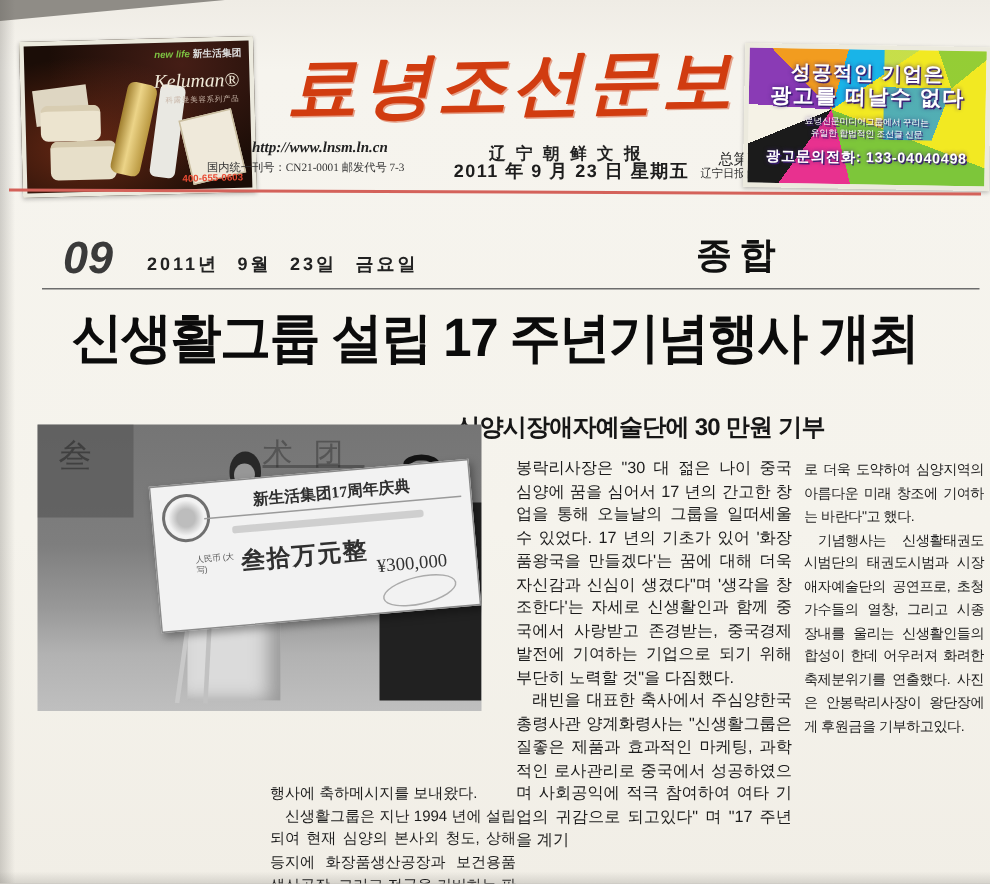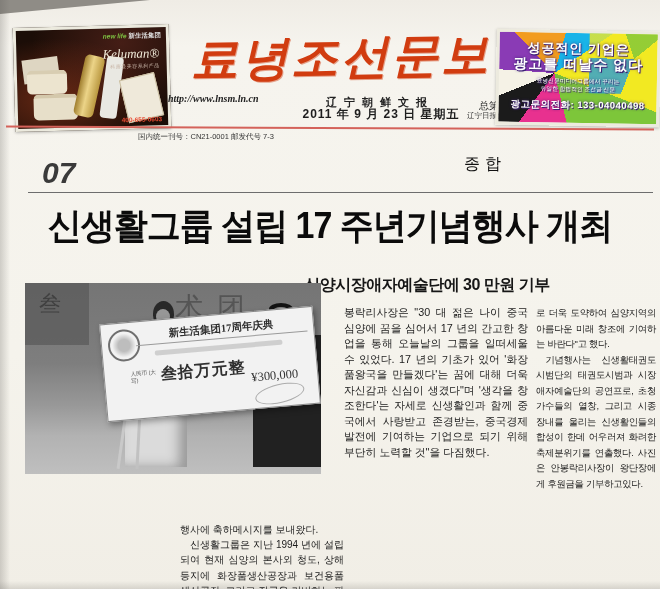--- a/index.html
+++ b/index.html
@@ -15,21 +15,21 @@
   .mast-title{position:absolute;left:178px;top:24px;width:326px;text-align:center;
     font-family:"DejaVu Serif","Liberation Serif",serif;font-weight:bold;font-style:italic;
     font-size:47px;line-height:66px;color:#d13c10;letter-spacing:3px;transform:rotate(-1deg);
     text-shadow:1px 1px 0 rgba(209,60,16,.45);}
   .mast-cn{position:absolute;left:288px;top:95px;width:184px;text-align:center;
     font-family:"Liberation Serif",serif;font-size:11px;font-weight:bold;letter-spacing:7px;color:#222;}
   .mast-date{position:absolute;left:281px;top:106px;width:200px;text-align:center;
     font-family:Liberation Sans, sans-serif;font-size:12px;font-weight:bold;color:#1d1d1d;letter-spacing:1px;}
   .mast-web{position:absolute;left:168px;top:93px;font-size:10px;font-weight:bold;font-style:italic;
     font-family:"Liberation Serif",serif;color:#222;}
-  .mast-reg{position:absolute;left:138px;top:132px;font-size:7.5px;color:#333;font-family:Liberation Sans, sans-serif;}
+  .mast-reg{position:absolute;left:138px;top:107px;font-size:7.5px;color:#333;font-family:Liberation Serif, serif;}
   .mast-issue{position:absolute;left:479px;top:99px;font-size:10px;color:#222;font-family:"Liberation Serif",serif;}
   .mast-pub{position:absolute;left:467px;top:111px;font-size:7.5px;color:#333;font-family:"Liberation Serif",serif;}
   .red-rule{position:absolute;left:6px;top:127px;width:648px;height:2px;background:#d4625a;transform:rotate(.25deg);}
 
   
   .ad-left{position:absolute;left:14px;top:26px;width:150px;height:98px;transform:rotate(-1.5deg);
     background:radial-gradient(ellipse at 25% 70%,rgba(165,62,30,.55),transparent 62%),
                radial-gradient(ellipse at 70% 15%,rgba(120,50,40,.45),transparent 60%),#1b0d07;
     border:3px solid #eceade;box-shadow:0 1px 3px rgba(0,0,0,.25);overflow:hidden;}
   .ad-left .logo{position:absolute;right:5px;top:4px;font-size:6.5px;font-weight:bold;}
@@ -65,21 +65,21 @@
   .sl1{top:7px;font-size:13px;font-weight:bold;letter-spacing:1px;}
   .sl2{top:23px;font-size:14px;font-weight:bold;letter-spacing:1px;}
   .sm1{top:44px;font-size:5.8px;}
   .sm2{top:52px;font-size:5.8px;}
   .adphone{top:66px;font-size:9.5px;font-weight:bold;letter-spacing:.5px;}
 
   
   .pageno{position:absolute;left:42px;top:156px;font-size:30px;font-weight:bold;font-style:italic;color:#3a3a3a;}
   .band-date{position:absolute;left:98px;top:168px;font-size:12px;font-weight:bold;color:#222;
     letter-spacing:2px;word-spacing:7px;}
-  .section{position:absolute;left:464px;top:154px;font-size:16px;font-weight:normal;color:#111;letter-spacing:5px;text-align:right;}
+  .section{position:absolute;left:464px;top:154px;font-size:24px;font-weight:bold;color:#111;letter-spacing:5px;text-align:right;}
   .band-rule{position:absolute;left:28px;top:192px;width:625px;height:1px;background:#6d6d6d;}
 
   
   .headline{position:absolute;left:28px;top:203px;width:604px;margin:0;text-align:center;
     font-size:34px;font-weight:bold;color:#0b0b0b;letter-spacing:-1px;transform:scaleY(1.06);}
   .subheadline{position:absolute;left:296px;top:275px;width:262px;margin:0;text-align:center;
     font-size:16px;font-weight:600;color:#161616;letter-spacing:-.5px;}
 
   .col{position:absolute;color:#1c1c1c;}
   .col p{margin:0;text-align:justify;word-break:break-all;}
@@ -87,21 +87,21 @@
   .col1{left:30px;top:478px;width:142px;font-size:10px;line-height:15.2px;}
   .col2{left:180px;top:478px;width:164px;font-size:10px;line-height:15.2px;margin-top:44px;}
   .col3{left:344px;top:305px;width:184px;font-size:10.8px;line-height:15.5px;}
   .col4{left:536px;top:305px;width:120px;font-size:9.4px;line-height:15.5px;letter-spacing:-.3px;}
   .lead{font-weight:bold;}
 
   
   .photo{position:absolute;left:25px;top:283px;width:296px;height:191px;margin:0;overflow:hidden;
     filter:grayscale(1);background:linear-gradient(180deg,#757571 0%,#7e7e7a 42%,#9a9892 64%,#b5b2a8 80%,#c3bfb4 100%);}
   .ph-corner{position:absolute;left:0;top:0;width:64px;height:62px;background:#5e5c57;opacity:.8;}
-  .ph-banner{position:absolute;left:150px;top:6px;font-size:28px;color:rgba(35,35,35,.4);letter-spacing:14px;text-decoration:underline;}
+  .ph-banner{position:absolute;left:150px;top:6px;font-size:20px;color:rgba(35,35,35,.4);letter-spacing:14px;text-decoration:underline;}
   .ph-char{position:absolute;left:14px;top:6px;font-size:22px;color:rgba(30,30,30,.5);}
   .w-head{position:absolute;left:128px;top:18px;width:21px;height:26px;background:#2b2724;border-radius:50% 50% 45% 45%;}
   .w-face{position:absolute;left:131px;top:26px;width:14px;height:15px;background:#a59585;border-radius:50%;}
   .w-body{position:absolute;left:100px;top:44px;width:62px;height:140px;background:#dedbd2;
     border-radius:16px 16px 0 0;box-shadow:inset -8px 0 12px rgba(90,90,85,.5);}
   .w-shawl{position:absolute;left:96px;top:48px;width:34px;height:70px;background:#eceae2;border-radius:12px;}
   .crutch1{position:absolute;left:96px;top:122px;width:3px;height:64px;background:#ccc9bf;transform:rotate(8deg);}
   .crutch2{position:absolute;left:112px;top:126px;width:3px;height:60px;background:#c4c1b7;transform:rotate(3deg);}
   .m-body{position:absolute;left:228px;top:52px;width:68px;height:132px;background:#23211e;border-radius:10px 0 0 0;}
   .m-head{position:absolute;left:244px;top:24px;width:24px;height:28px;background:#8d7f72;border-radius:45%;}
@@ -158,21 +158,22 @@
     <div class="shard"></div>
     <div class="txt sl1">성공적인 기업은</div>
     <div class="txt sl2">광고를 떠날수 없다</div>
     <div class="txt sm1">료녕신문미디어그룹에서 꾸리는</div>
     <div class="txt sm2">유일한 합법적인 조선글 신문</div>
     <div class="txt adphone">광고문의전화: 133-04040498</div>
   </div>
 
   <div class="red-rule"></div>
 
-  <span class="pageno">07</span>
+  <span class="pageno">09</span>
+  <span class="band-date">2011년 9월 23일 금요일</span>
   <span class="section">종합</span>
   <div class="band-rule"></div>
 
   <h1 class="headline">신생활그룹 설립 17 주년기념행사 개최</h1>
   <h2 class="subheadline">심양시장애자예술단에 30 만원 기부</h2>
 
   <figure class="photo">
     <div class="ph-corner"></div>
     <div class="ph-char">叁</div>
     <div class="ph-banner">术团</div>
@@ -197,19 +198,20 @@
   </figure>
 
 
   <div class="col col2">
     <p>행사에 축하메시지를 보내왔다.</p>
     <p class="ind">신생활그룹은 지난 1994 년에 설립되여 현재 심양의 본사외 청도, 상해 등지에 화장품생산공장과 보건용품생산공장, 그리고 전국을 커버하는 판매조직망을 구성하고있다. 안</p>
   </div>
 
   <div class="col col3">
     <p>봉락리사장은 "30 대 젊은 나이 중국 심양에 꿈을 심어서 17 년의 간고한 창업을 통해 오늘날의 그룹을 일떠세울수 있었다. 17 년의 기초가 있어 '화장품왕국을 만들겠다'는 꿈에 대해 더욱 자신감과 신심이 생겼다"며 '생각을 창조한다'는 자세로 신생활인과 함께 중국에서 사랑받고 존경받는, 중국경제발전에 기여하는 기업으로 되기 위해 부단히 노력할 것"을 다짐했다.</p>
+    <p class="ind">래빈을 대표한 축사에서 주심양한국총령사관 양계화령사는 "신생활그룹은 질좋은 제품과 효과적인 마케팅, 과학적인 로사관리로 중국에서 성공하였으며 사회공익에 적극 참여하여 여타 기업의 귀감으로 되고있다" 며 "17 주년을 계기</p>
   </div>
 
   <div class="col col4">
     <p>로 더욱 도약하여 심양지역의 아름다운 미래 창조에 기여하는 바란다"고 했다.</p>
     <p class="ind"><span>기념행사는 신생활태권도시범단의 태권도시범과 시장애자예술단의 공연프로, 초청가수들의 열창, 그리고 시종 장내를 울리는 신생활인들의 합성이 한데 어우러져 화려한 축제분위기를 연출했다. 사진은 안봉락리사장이 왕단장에게 후원금을 기부하고있다.</span></p>
   </div>
 </div>
 
 </body></html>

